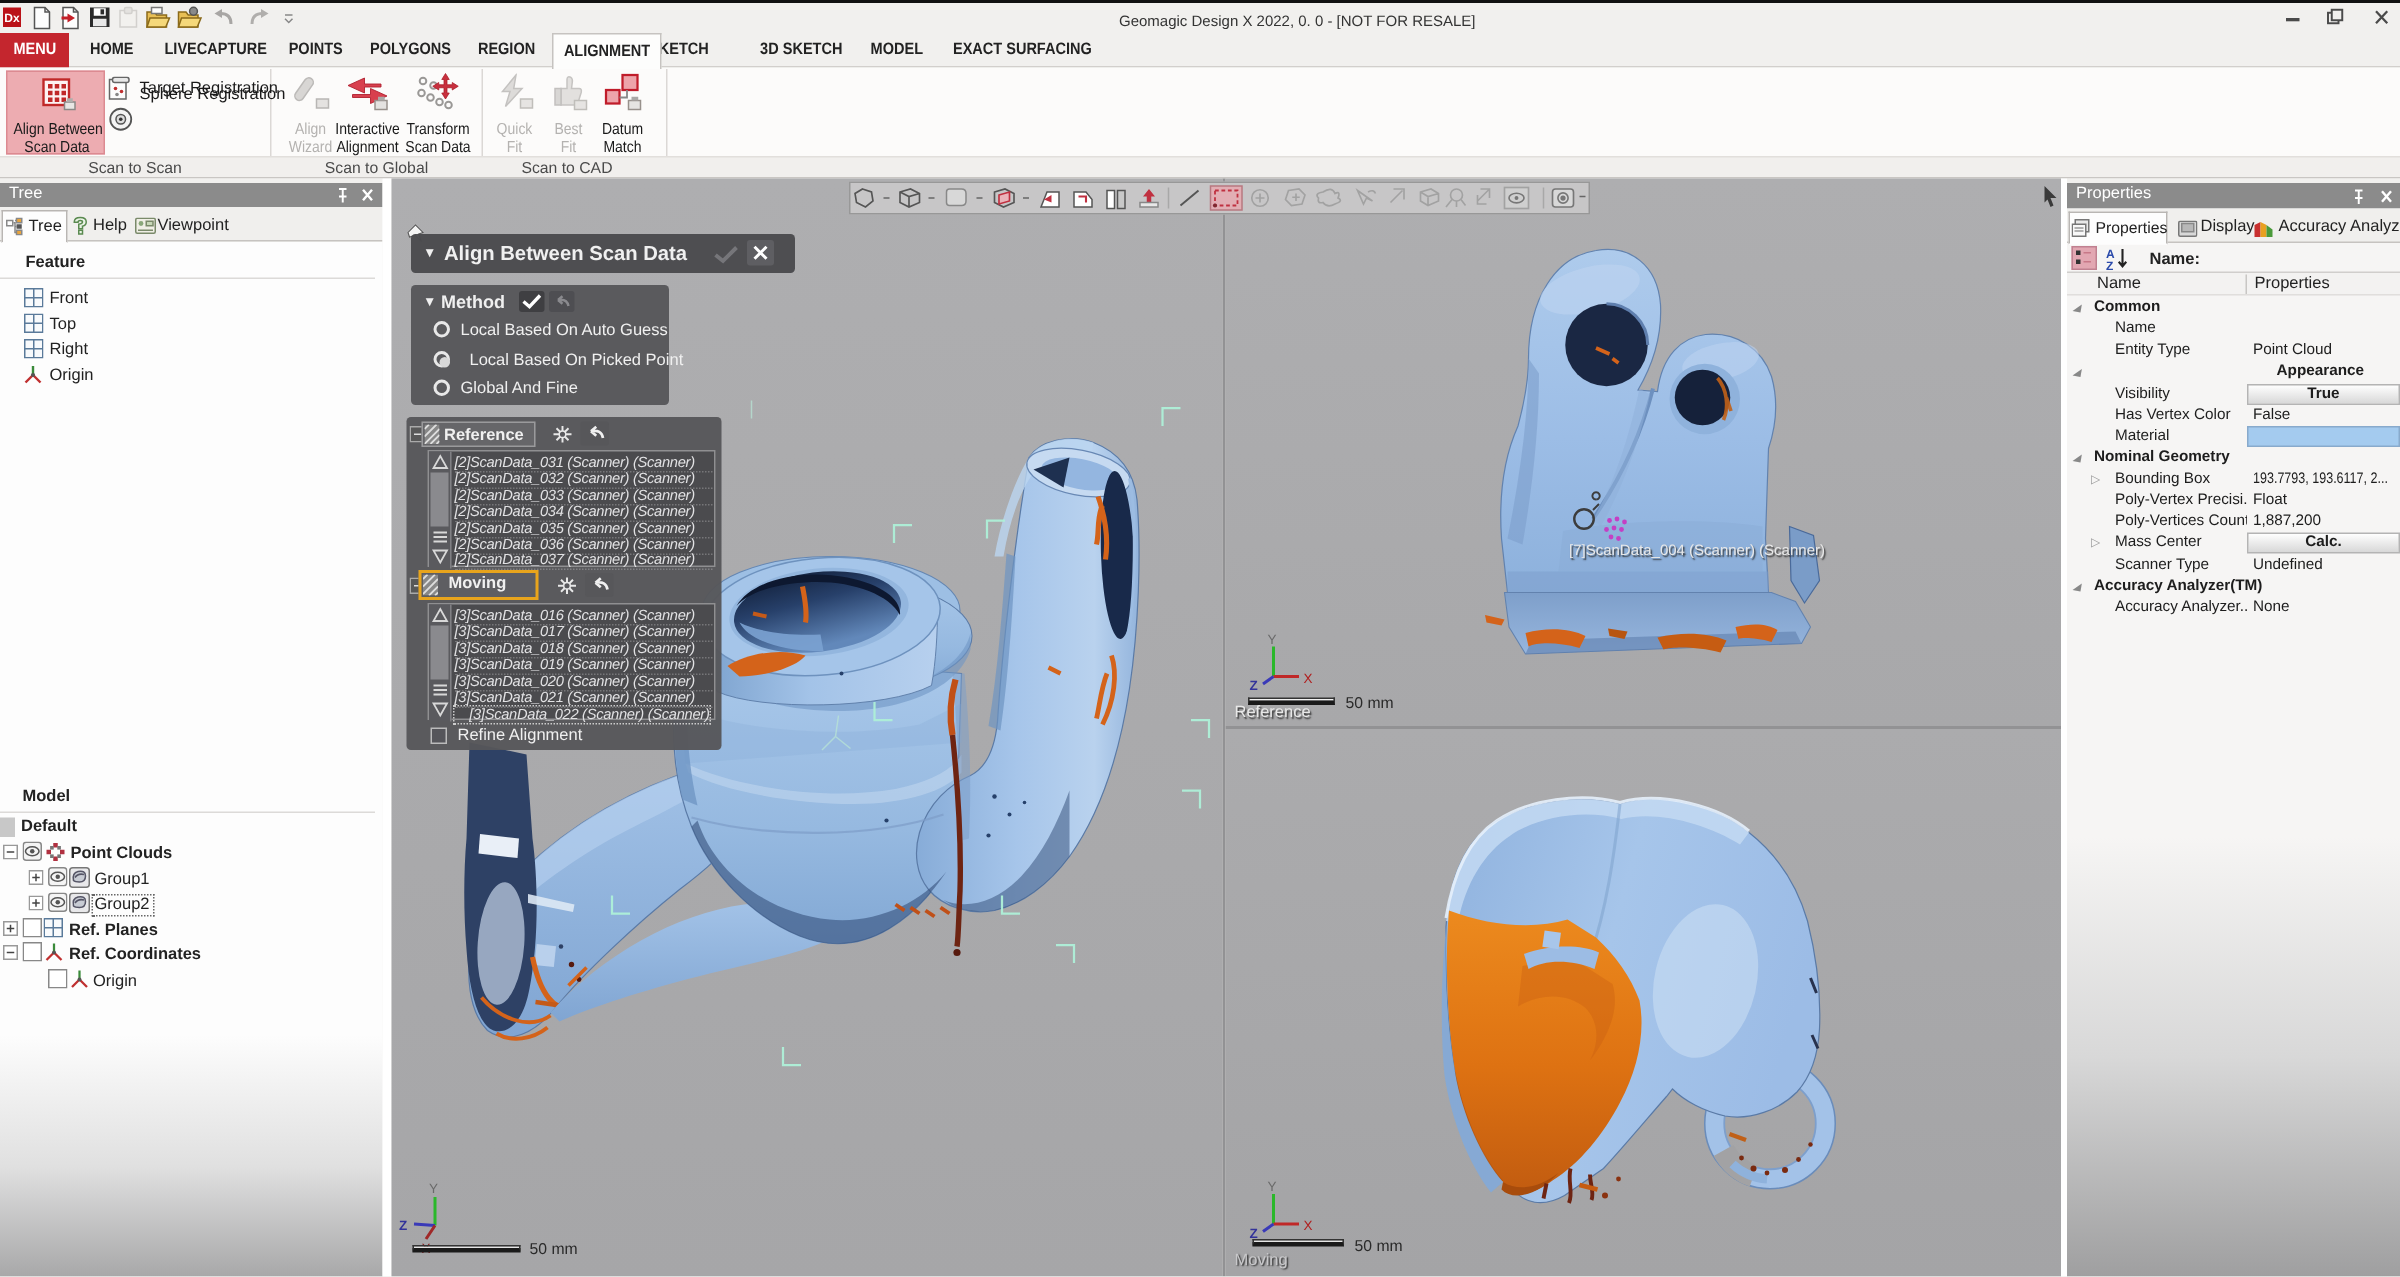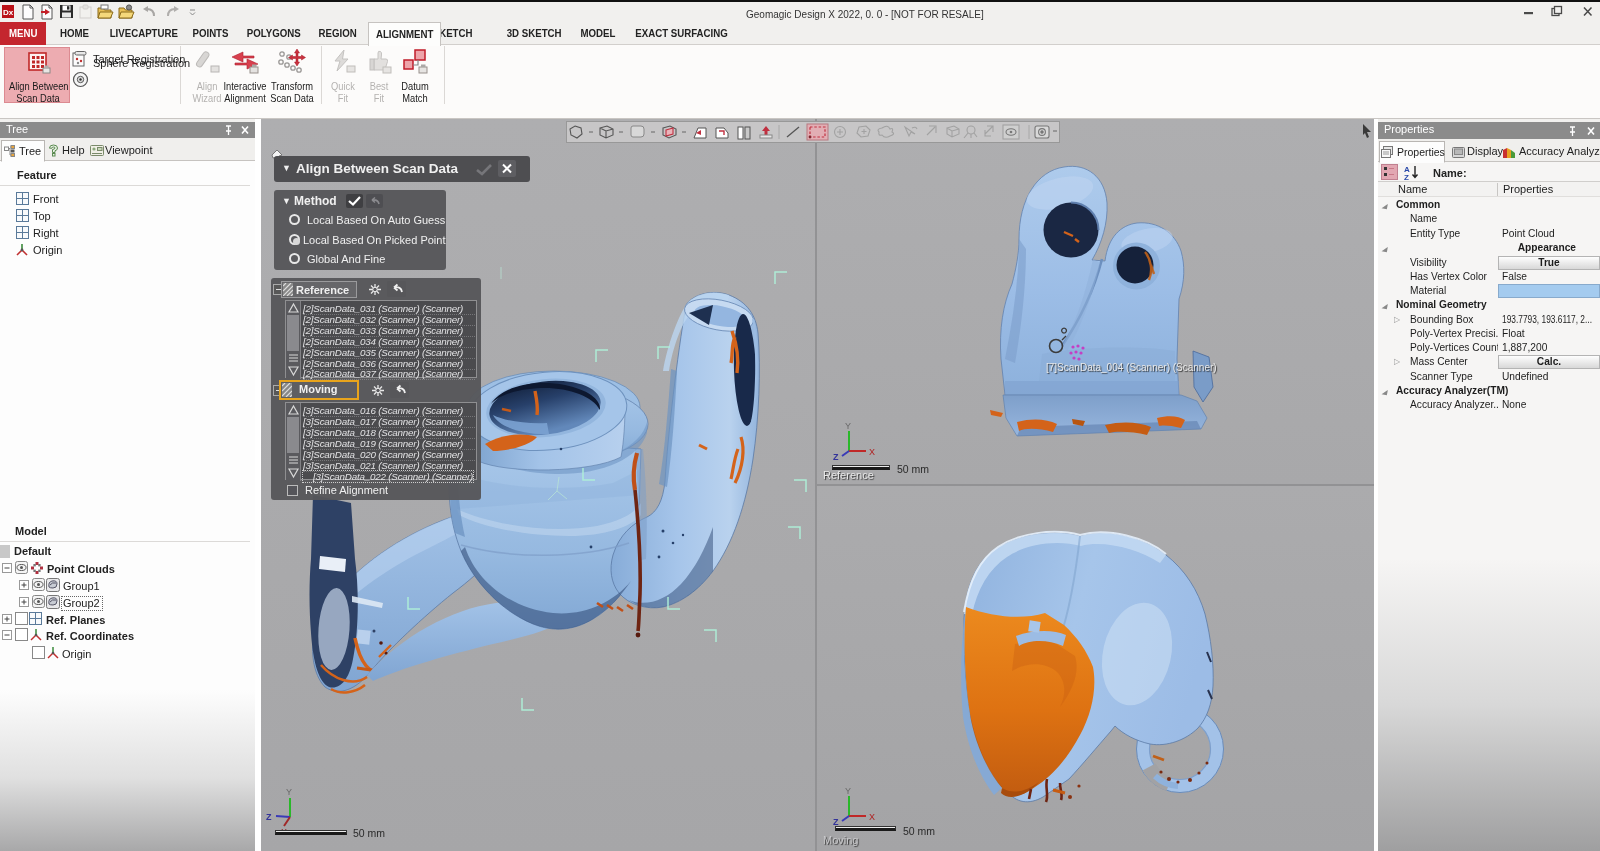--- a/index.html
+++ b/index.html
@@ -208,20 +208,25 @@
   <div class="rbtn2 gray" style="left:354px; top:36px; width:50px;">Best<br>Fit</div>
 
   <svg class="abs" style="left:400px; top:3px;" width="30" height="28" viewBox="0 0 30 28">
     <rect x="15" y="2" width="10" height="10" fill="#eda4aa" stroke="#c01c2a" stroke-width="1.5"></rect>
     <rect x="4" y="12" width="9" height="9" fill="#eda4aa" stroke="#c01c2a" stroke-width="1.5"></rect>
     <path d="M13 17 L18 17 L18 12" fill="none" stroke="#888" stroke-width="1.2"></path>
     <rect x="19" y="19" width="8" height="6" fill="#e6e4e2" stroke="#98918c"></rect>
     <rect x="21" y="16.5" width="4.5" height="2.5" fill="#aaa8a6"></rect>
   </svg>
   <div class="rbtn2" style="left:386px; top:36px; width:58px;">Datum<br>Match</div>
+  <div id="glabels">
+    <div class="glabel" style="left:10px; width:160px;">Scan to Scan</div>
+    <div class="glabel" style="left:186px; width:130px;">Scan to Global</div>
+    <div class="glabel" style="left:326px; width:104px;">Scan to CAD</div>
+  </div>
 </div>
 <div id="leftpanel" class="abs">
   <div id="lp-hdr" class="abs panel-hdr">Tree
     <svg class="abs" style="right:6px; top:3px;" width="26" height="11" viewBox="0 0 26 11">
       <g stroke="#fff" stroke-width="1.3" fill="none">
           <path d="M3 1 L8 1 M5.5 1 L5.5 6 M3 6 L8 6 M5.5 6 L5.5 10"></path>
         </g>
       <path d="M19 1.5 L25 8.5 M25 1.5 L19 8.5" stroke="#fff" stroke-width="1.6"></path>
     </svg>
   </div>
@@ -603,21 +608,21 @@
   </div>
   <div class="abs" style="left:92px; top:4px; width:17px; height:14px; background:#4e4e52; border-radius:2px;">
     <svg width="17" height="14" viewBox="0 0 17 14">
         <path d="M13 10 Q12 5 6 6 M6 6 L9 3.5 M6 6 L9 8.5" stroke="#8a8a8e" stroke-width="1.6" fill="none"></path>
       </svg>
   </div>
   <div class="radio" style="left:15px; top:24px;"></div>
   <div class="ditem" style="left:33px; top:24px;">Local Based On Auto Guess</div>
   <div class="radio" style="left:15px; top:44px;"></div>
   <div class="abs" style="left:19px; top:48px; width:7px; height:7px; background:#d8d8d8; border-radius:50%;"></div>
-  <div class="ditem" style="left:29px; top:44px;">Local Based On Picked Point</div>
+  <div class="ditem" style="left:18px; top:44px;padding-left:21px;">Local Based On Picked Point</div>
   <div class="radio" style="left:15px; top:63px;"></div>
   <div class="ditem" style="left:33px; top:63px;">Global And Fine</div>
 </div>
 <div class="dlgbox" style="left:271px; top:278px; width:210px; height:222px;">
 
   <svg class="abs" style="left:2px; top:6px;" width="11" height="11" viewBox="0 0 11 11">
       <rect x="0.5" y="0.5" width="10" height="10" fill="#585858" stroke="#aaa"></rect>
       <path d="M3 5.5 L8 5.5" stroke="#ddd"></path>
     </svg>
   <div class="abs" style="left:10px; top:3px; width:76px; height:17px; background:#666669; border:1px solid #9a9a9c;">
@@ -696,21 +701,21 @@
       <svg class="abs" style="left:1px; top:64px;" width="13" height="12" viewBox="0 0 13 12">
           <path d="M6.5 10 L11 2 L2 2 Z" fill="none" stroke="#d8d8d8" stroke-width="1.2"></path>
         </svg>
     </div>
     <div class="scanrow" style="top:2px;">[3]ScanData_016 (Scanner) (Scanner)</div>
     <div class="scanrow" style="top:13px;">[3]ScanData_017 (Scanner) (Scanner)</div>
     <div class="scanrow" style="top:24px;">[3]ScanData_018 (Scanner) (Scanner)</div>
     <div class="scanrow" style="top:35px;">[3]ScanData_019 (Scanner) (Scanner)</div>
     <div class="scanrow" style="top:46px;">[3]ScanData_020 (Scanner) (Scanner)</div>
     <div class="scanrow" style="top:57px;">[3]ScanData_021 (Scanner) (Scanner)</div>
-    <div class="scanrow" style="top:67px; border:1px dotted #ccc; padding:0 10px; left:16px;">[3]ScanData_022 (Scanner) (Scanner)</div>
+    <div class="scanrow" style="top:67px; border:1px dotted #ccc; padding:0 0; left:16px;text-align:right;">[3]ScanData_022 (Scanner) (Scanner)</div>
   </div>
   <div class="abs" style="left:16px; top:207px; width:11px; height:11px; background:#55555a; border:1px solid #bbb;"></div>
   <div class="ditem" style="left:34px; top:206px;">Refine Alignment</div>
 </div>
 <div id="rtopview" class="abs">
 <svg width="557" height="365" viewBox="0 0 557 365">
   <defs>
     <linearGradient id="bodyG" x1="0" y1="0" x2="0" y2="1">
       <stop offset="0" stop-color="#aecbec"></stop>
           <stop offset="0.55" stop-color="#9cbde6"></stop>

